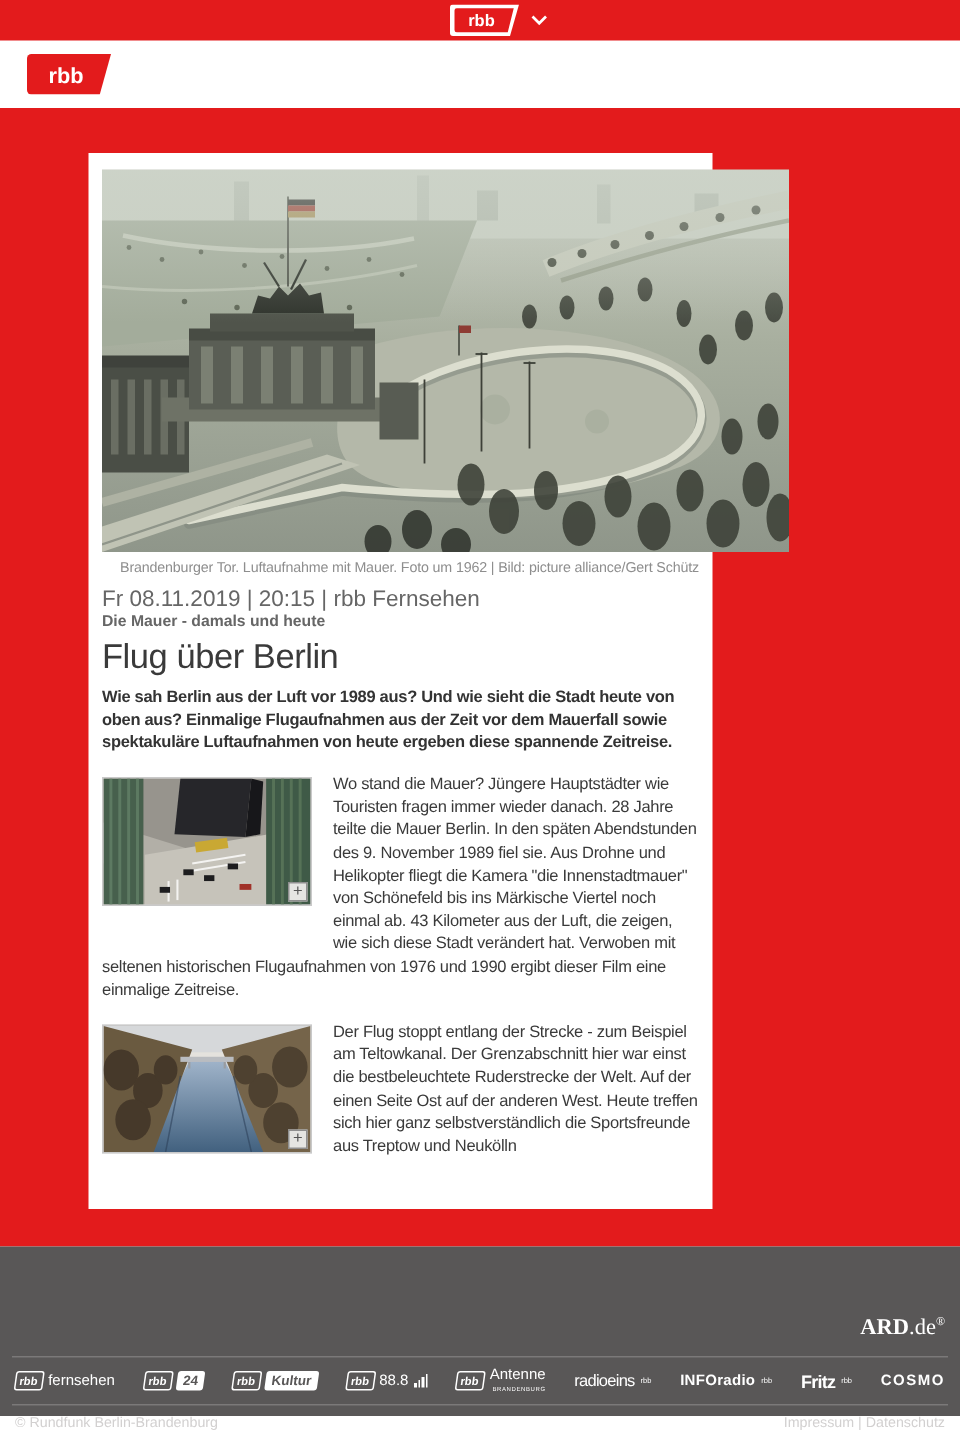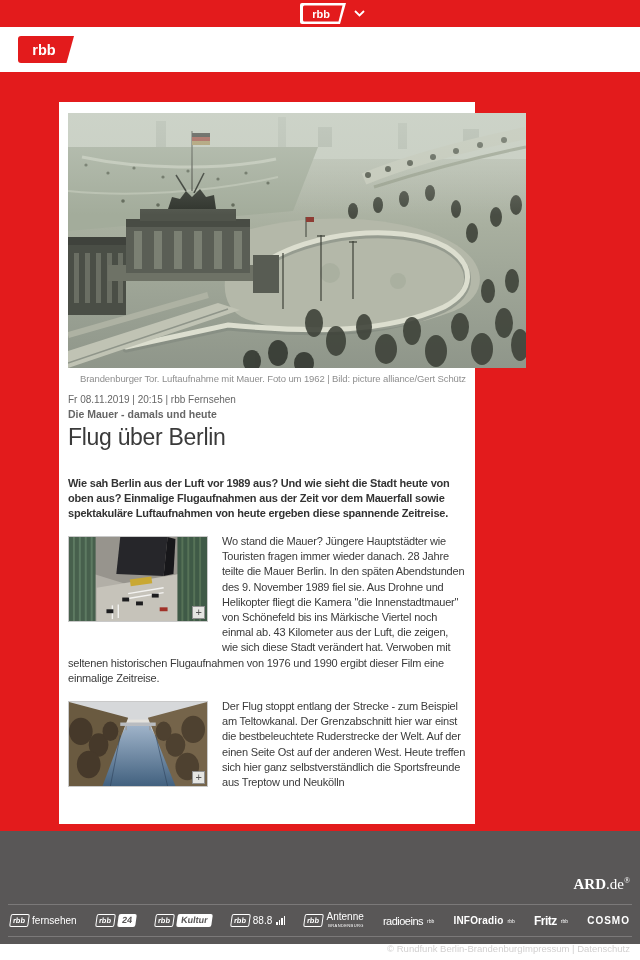--- a/index.html
+++ b/index.html
@@ -11,23 +11,23 @@
   
   .topbar{height:27px;background:#e31b1c;position:relative;}
   .top-tab{position:absolute;left:300px;top:3px;display:flex;align-items:center;gap:6px;cursor:pointer;}
   .header{height:45px;background:#fff;display:flex;align-items:center;padding-left:18px;}
   
   .main{height:759px;background:#e31b1c;overflow:hidden;}
   .card{margin-left:59px;margin-top:30px;width:416px;background:#fff;
         padding:11px 9px 17px 9px;box-sizing:border-box;}
   .hero{display:block;width:458px;height:255px;}
   .caption{margin-top:5px;font-size:9.5px;color:#8e8e8e;text-align:right;letter-spacing:-0.1px;}
-  .meta{margin-top:9px;font-size:10px;color:#666;line-height:14px;}
+  .meta{margin-top:9px;font-size:15px;color:#666;line-height:14px;}
   .series{font-size:10.5px;color:#666;line-height:14px;font-weight:bold;}
-  .title{font-size:23px;font-weight:400;color:#3a3a3a;letter-spacing:-0.3px;margin:3px 0 26px 0;line-height:26px;}
+  .title{font-size:23px;font-weight:400;color:#3a3a3a;letter-spacing:-0.3px;margin:3px 0 8px 0;line-height:26px;}
   .lead{font-size:11px;font-weight:bold;color:#333;line-height:15px;letter-spacing:-0.2px;}
   .para{margin-top:13px;font-size:11px;color:#3a3a3a;line-height:15.2px;letter-spacing:-0.2px;overflow:hidden;}
   .thumb{float:left;width:140px;height:86px;margin:2px 14px 20px 0;position:relative;
          border:1px solid #c9c9c9;box-sizing:border-box;background:#ddd;cursor:pointer;}
   .thumb svg{display:block;width:100%;height:100%;}
   .zoombtn{position:absolute;right:2px;bottom:2px;width:13px;height:13px;background:#e5e5e2;
            border:1px solid #8f8f8f;color:#555;font-size:11px;line-height:11px;text-align:center;
            box-sizing:border-box;cursor:pointer;}
   
   .footer{height:113px;background:#595757;color:#d6d4d4;box-sizing:border-box;padding:0 10px;}
@@ -46,21 +46,21 @@
   .chsub{font-size:4px;letter-spacing:0.4px;text-align:right;}
   .chsup{font-size:5px;vertical-align:super;margin-left:1px;}
   .ch-radioeins .chlabel{font-size:11px;letter-spacing:-0.5px;}
   .ch-inforadio .chlabel{font-size:10px;font-weight:bold;letter-spacing:0.2px;}
   .ch-fritz .chlabel{font-size:12px;font-weight:bold;letter-spacing:-0.5px;}
   .ch-cosmo .chlabel{font-size:10px;font-weight:bold;letter-spacing:1px;}
   .bars{display:inline-flex;align-items:flex-end;gap:1px;margin-left:1px;}
   .bars i{display:inline-block;width:1.5px;background:#fff;}
   .bars i:nth-child(1){height:3px;}.bars i:nth-child(2){height:5px;}
   .bars i:nth-child(3){height:7px;}.bars i:nth-child(4){height:9px;}
-  .bottom-row{display:flex;justify-content:flex-end;font-size:9.5px;color:#d2d0d0;padding-top:6px;}
+  .bottom-row{display:flex;justify-content:space-between;font-size:9.5px;color:#d2d0d0;padding-top:6px;}
   .bottom-row .link{cursor:pointer;}
 </style>
 </head>
 <body>
 
 <div class="topbar">
   <div class="top-tab">
     <svg width="48" height="21" viewBox="0 0 48 21">
       <path d="M2 0 H46 L40 21 H2 A2 2 0 0 1 0 19 V2 A2 2 0 0 1 2 0 Z" fill="#ffffff"></path>
       <path d="M4.5 2.5 H42.5 L38.5 18.5 H4.5 A1.5 1.5 0 0 1 3 17 V4 A1.5 1.5 0 0 1 4.5 2.5 Z" fill="#e31b1c"></path>

